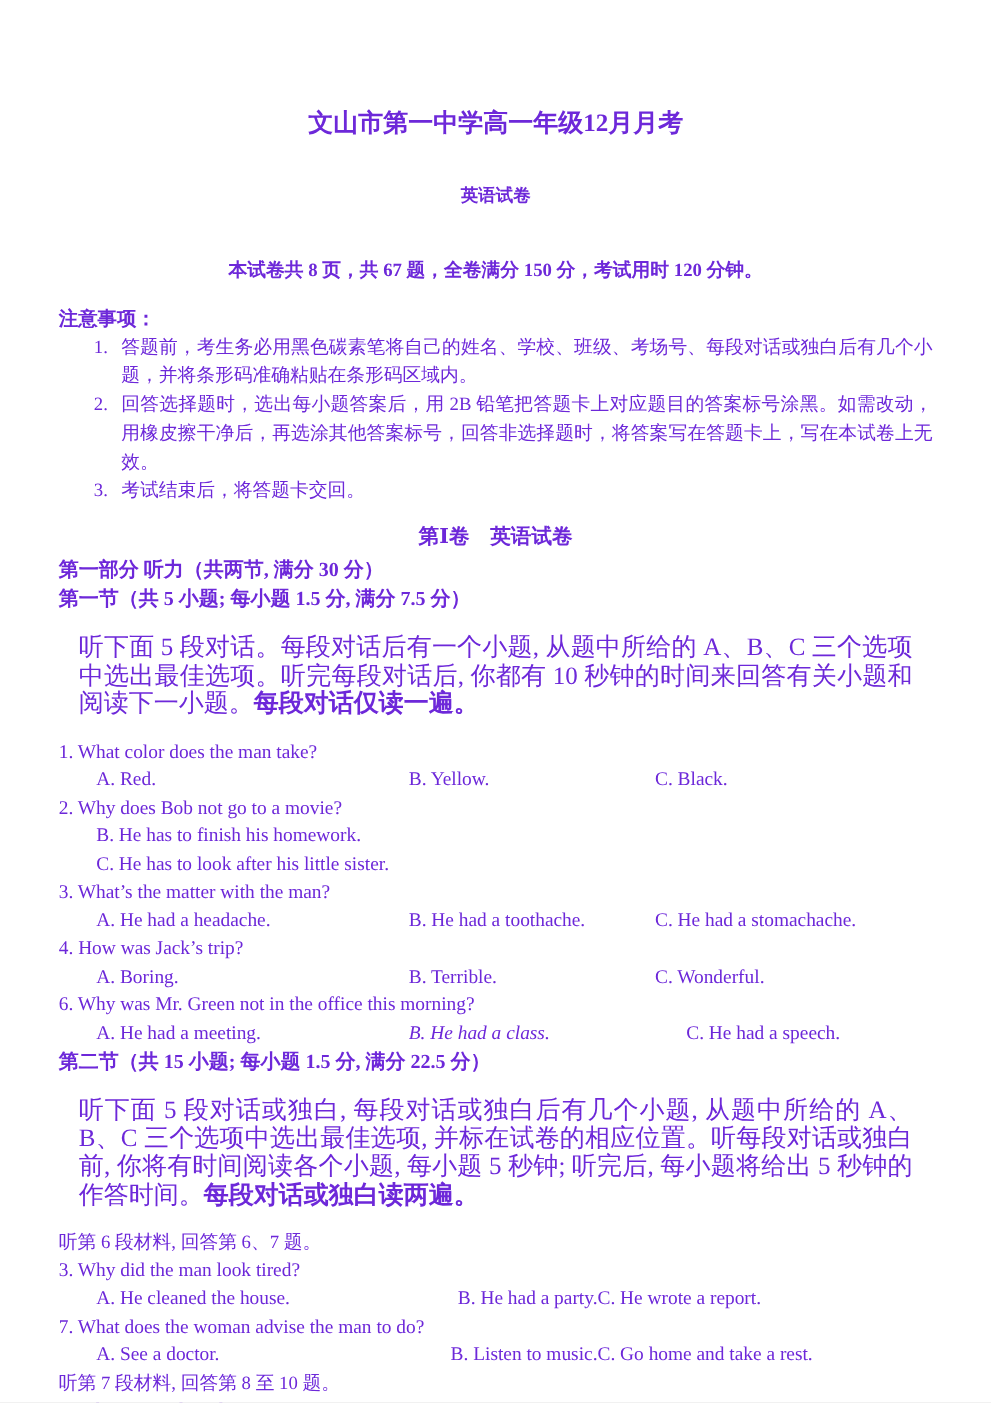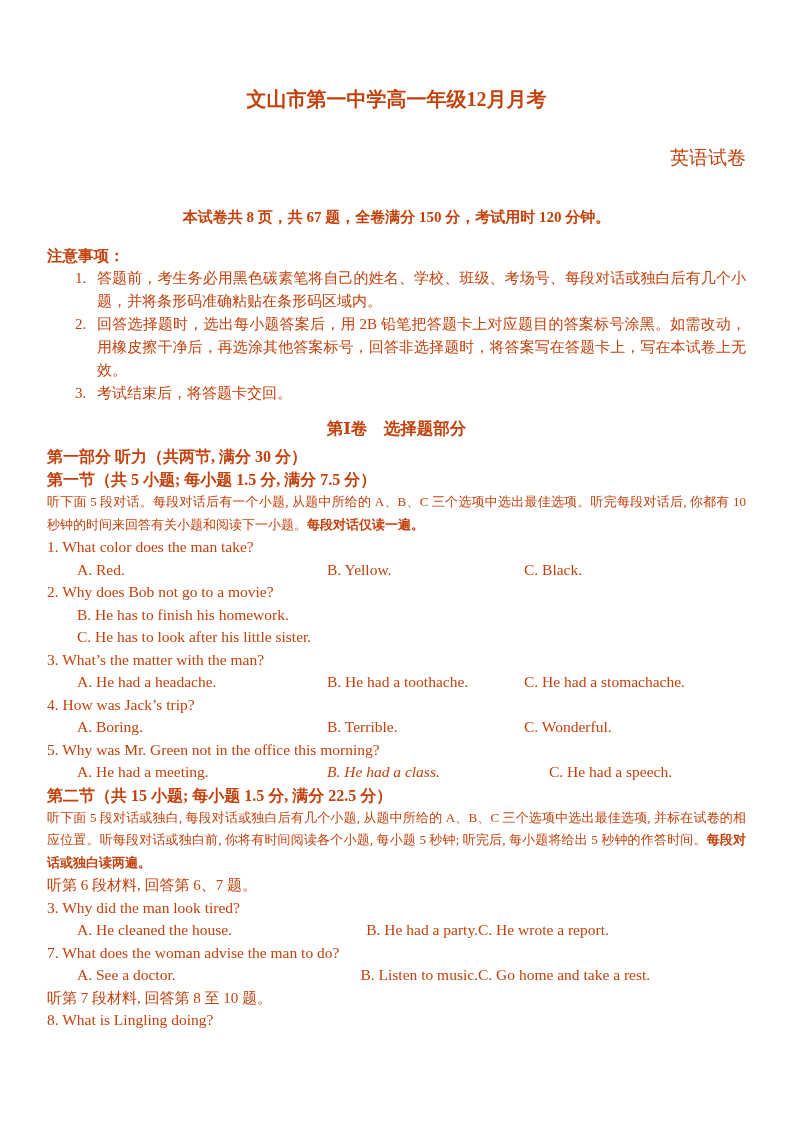--- a/index.html
+++ b/index.html
@@ -2,38 +2,38 @@
 <html lang="zh"><head>
 <meta charset="utf-8">
 <style>
   html, body { margin: 0; padding: 0; background: #e8e8e8; }
   .page {
     position: relative;
     width: 793px;
     height: 1122px;
     margin: 0 auto;
     background: #ffffff;
-    color: #c2410c;
+    color: #6d28d9;
     font-family: "Liberation Serif", "DejaVu Serif", serif;
     overflow: hidden;
   }
   .content { padding: 0 47px; }
 
   .title {
     margin: 84px 0 0 0;
     text-align: center;
     font-size: 20px;
     font-weight: 700;
     line-height: 30px;
   }
   .subtitle {
     margin: 30px 0 0 0;
-    text-align: right;
-    font-size: 19px;
-    font-weight: 400;
+    text-align: center;
+    font-size: 14px;
+    font-weight: 700;
     line-height: 28px;
   }
   .meta {
     margin: 34px 0 0 0;
     text-align: center;
     font-size: 15px;
     line-height: 22px;
     font-weight: 700;
   }
 
@@ -65,22 +65,22 @@
     font-size: 16px;
     font-weight: 700;
     line-height: 23px;
   }
   .section-heading {
     font-size: 16px;
     font-weight: 700;
     line-height: 23px;
   }
   .instr {
-    margin: 0;
-    font-size: 13px;
+    margin: 16px;
+    font-size: 20px;
     line-height: 22.5px;
     text-align: justify;
   }
   .instr .bold-tail { font-weight: 700; }
 
   .q-text {
     font-size: 15.5px;
     line-height: 22.5px;
   }
   .opts {
@@ -123,21 +123,21 @@
     </div>
     <div class="notice-item">
       <span class="notice-num">2.</span>
       <span class="notice-text">回答选择题时，选出每小题答案后，用 2B 铅笔把答题卡上对应题目的答案标号涂黑。如需改动，用橡皮擦干净后，再选涂其他答案标号，回答非选择题时，将答案写在答题卡上，写在本试卷上无效。</span>
     </div>
     <div class="notice-item">
       <span class="notice-num">3.</span>
       <span class="notice-text">考试结束后，将答题卡交回。</span>
     </div>
 
-    <div class="volume-heading">第Ⅰ卷　选择题部分</div>
+    <div class="volume-heading">第Ⅰ卷　英语试卷</div>
     <div class="part-heading">第一部分 听力（共两节, 满分 30 分）</div>
 
     <div class="section-heading">第一节（共 5 小题; 每小题 1.5 分, 满分 7.5 分）</div>
     <p class="instr"><span>听下面 5 段对话。每段对话后有一个小题, 从题中所给的 A、B、C 三个选项中选出最佳选项。听完每段对话后, 你都有 10 秒钟的时间来回答有关小题和阅读下一小题。</span><span class="bold-tail">每段对话仅读一遍。</span></p>
 
     <div class="q-text">1. What color does the man take?</div>
     <div class="opts">
       <span class="o1">A. Red.</span>
       <span class="o2">B. Yellow.</span>
       <span class="o3">C. Black.</span>
@@ -154,21 +154,21 @@
       <span class="o3">C. He had a stomachache.</span>
     </div>
 
     <div class="q-text">4. How was Jack’s trip?</div>
     <div class="opts">
       <span class="o1">A. Boring.</span>
       <span class="o2">B. Terrible.</span>
       <span class="o3">C. Wonderful.</span>
     </div>
 
-    <div class="q-text">5. Why was Mr. Green not in the office this morning?</div>
+    <div class="q-text">6. Why was Mr. Green not in the office this morning?</div>
     <div class="opts q5">
       <span class="o1">A. He had a meeting.</span>
       <span class="o2">B. He had a class.</span>
       <span class="o3">C. He had a speech.</span>
     </div>
 
     <div class="section-heading">第二节（共 15 小题; 每小题 1.5 分, 满分 22.5 分）</div>
     <p class="instr"><span>听下面 5 段对话或独白, 每段对话或独白后有几个小题, 从题中所给的 A、B、C 三个选项中选出最佳选项, 并标在试卷的相应位置。听每段对话或独白前, 你将有时间阅读各个小题, 每小题 5 秒钟; 听完后, 每小题将给出 5 秒钟的作答时间。</span><span class="bold-tail">每段对话或独白读两遍。</span></p>
 
     <div class="material">听第 6 段材料, 回答第 6、7 题。</div>

